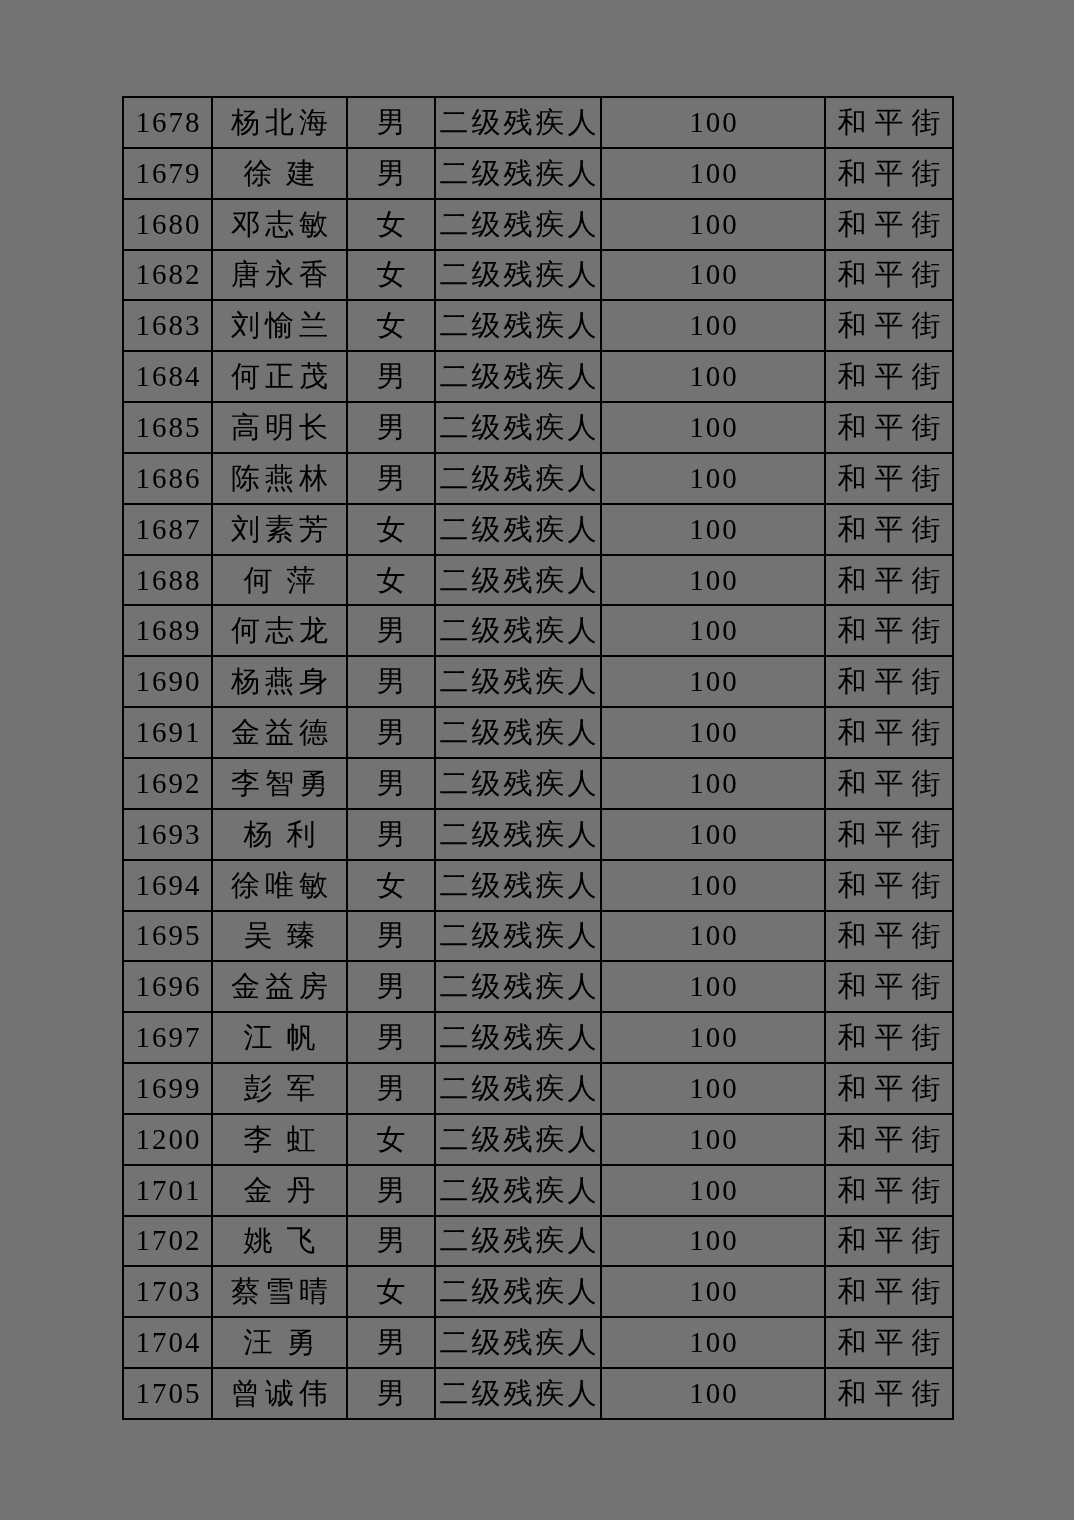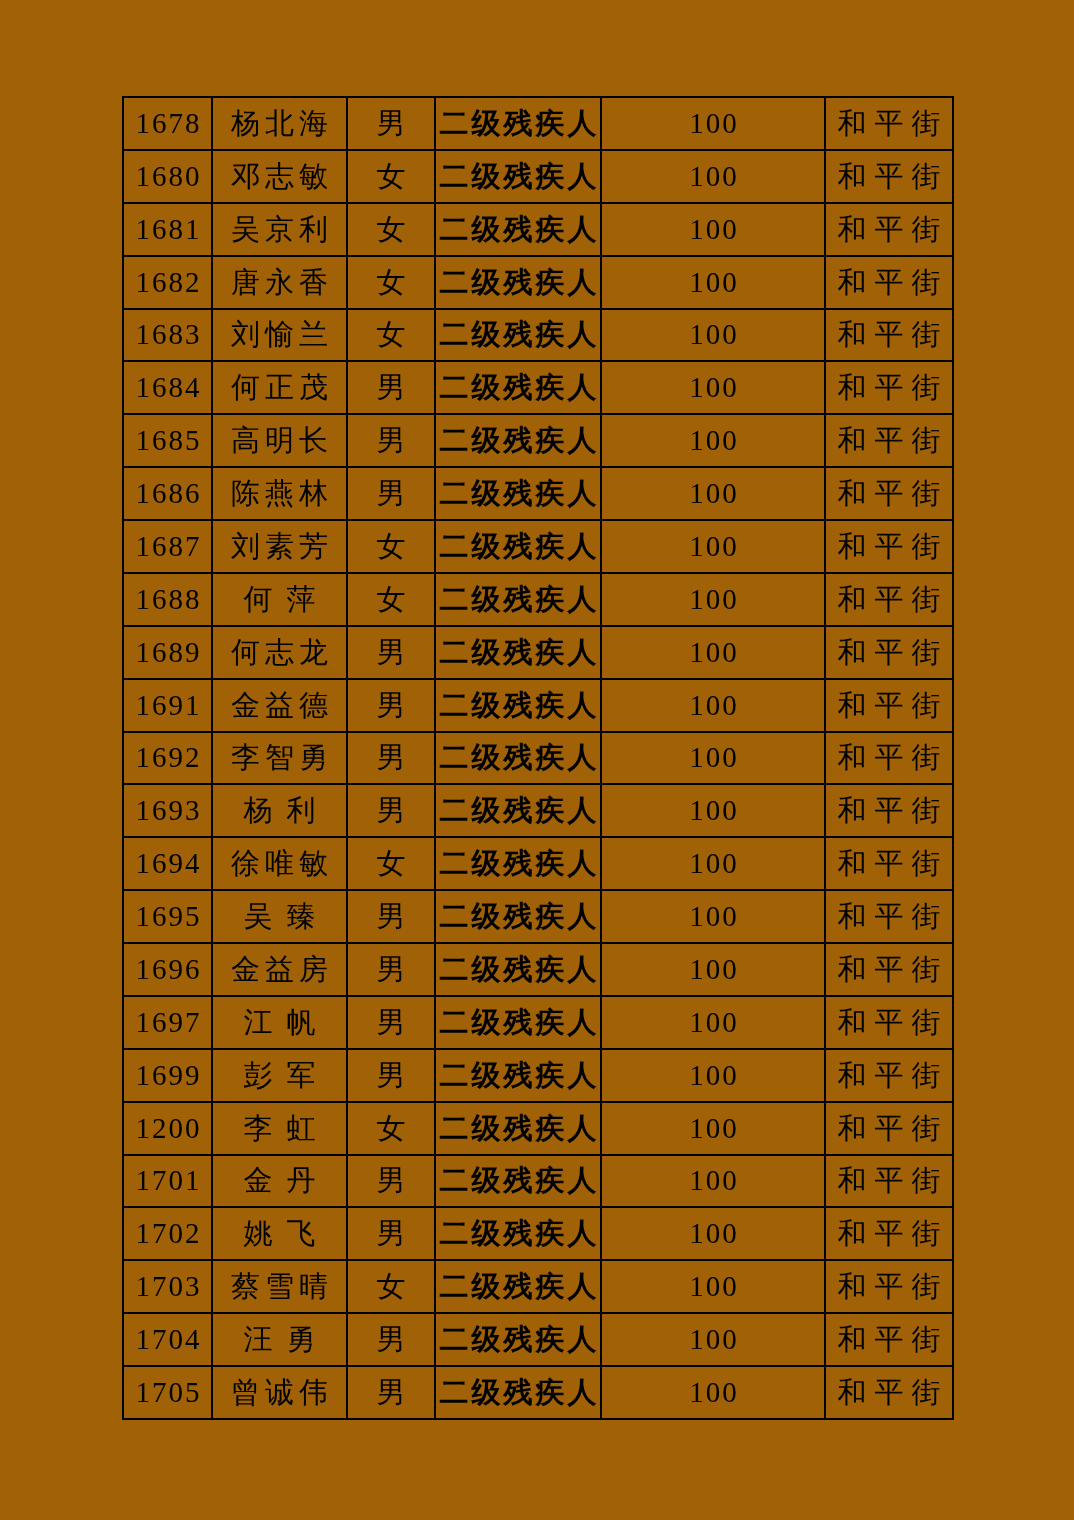--- a/index.html
+++ b/index.html
@@ -4,21 +4,21 @@
 <style>
   html, body {
     margin: 0;
     padding: 0;
     background: #ffffff;
   }
   .page {
     position: relative;
     width: 1074px;
     height: 1520px;
-    background: #a16207;
+    background: #737373;
     overflow: hidden;
     font-family: "Liberation Serif", "DejaVu Serif", serif;
     color: #000000;
   }
   table.subsidy {
     position: absolute;
     left: 122px;
     top: 96px;
     width: 830px;
     height: 1324px;
@@ -33,21 +33,21 @@
     font-size: 29px;
     line-height: 1;
     color: #000000;
     overflow: hidden;
     white-space: nowrap;
   }
   td.c-serial  { letter-spacing: 2px; text-indent: 2px; }
   td.c-amount  { letter-spacing: 2px; text-indent: 2px; }
   td.c-name.len2 { letter-spacing: 14px; text-indent: 14px; }
   td.c-name.len3 { letter-spacing: 5px;  text-indent: 5px; margin-top: 9px; }
-  td.c-category { letter-spacing: 3px; text-indent: 3px; font-weight: bold; }
+  td.c-category { letter-spacing: 3px; text-indent: 3px; }
   td.c-street   { letter-spacing: 8px; text-indent: 8px; margin-top: 40px; }
 </style>
 </head>
 <body>
 
 <div class="page">
   <table class="subsidy">
     <colgroup>
       <col style="width:89px">
       <col style="width:135px">
@@ -59,36 +59,36 @@
     <tbody>
         <tr>
     <td class="c-serial">1678</td>
     <td class="c-name len3">杨北海</td>
     <td class="c-gender">男</td>
     <td class="c-category">二级残疾人</td>
     <td class="c-amount">100</td>
     <td class="c-street">和平街</td>
   </tr>
         <tr>
+    <td class="c-serial">1679</td>
+    <td class="c-name len2">徐建</td>
+    <td class="c-gender">男</td>
+    <td class="c-category">二级残疾人</td>
+    <td class="c-amount">100</td>
+    <td class="c-street">和平街</td>
+  </tr>
+        <tr>
     <td class="c-serial">1680</td>
     <td class="c-name len3">邓志敏</td>
     <td class="c-gender">女</td>
     <td class="c-category">二级残疾人</td>
     <td class="c-amount">100</td>
     <td class="c-street">和平街</td>
   </tr>
         <tr>
-    <td class="c-serial">1681</td>
-    <td class="c-name len3">吴京利</td>
-    <td class="c-gender">女</td>
-    <td class="c-category">二级残疾人</td>
-    <td class="c-amount">100</td>
-    <td class="c-street">和平街</td>
-  </tr>
-        <tr>
     <td class="c-serial">1682</td>
     <td class="c-name len3">唐永香</td>
     <td class="c-gender">女</td>
     <td class="c-category">二级残疾人</td>
     <td class="c-amount">100</td>
     <td class="c-street">和平街</td>
   </tr>
         <tr>
     <td class="c-serial">1683</td>
     <td class="c-name len3">刘愉兰</td>
@@ -133,20 +133,28 @@
     <td class="c-serial">1688</td>
     <td class="c-name len2">何萍</td>
     <td class="c-gender">女</td>
     <td class="c-category">二级残疾人</td>
     <td class="c-amount">100</td>
     <td class="c-street">和平街</td>
   </tr>
         <tr>
     <td class="c-serial">1689</td>
     <td class="c-name len3">何志龙</td>
+    <td class="c-gender">男</td>
+    <td class="c-category">二级残疾人</td>
+    <td class="c-amount">100</td>
+    <td class="c-street">和平街</td>
+  </tr>
+        <tr>
+    <td class="c-serial">1690</td>
+    <td class="c-name len3">杨燕身</td>
     <td class="c-gender">男</td>
     <td class="c-category">二级残疾人</td>
     <td class="c-amount">100</td>
     <td class="c-street">和平街</td>
   </tr>
         <tr>
     <td class="c-serial">1691</td>
     <td class="c-name len3">金益德</td>
     <td class="c-gender">男</td>
     <td class="c-category">二级残疾人</td>

